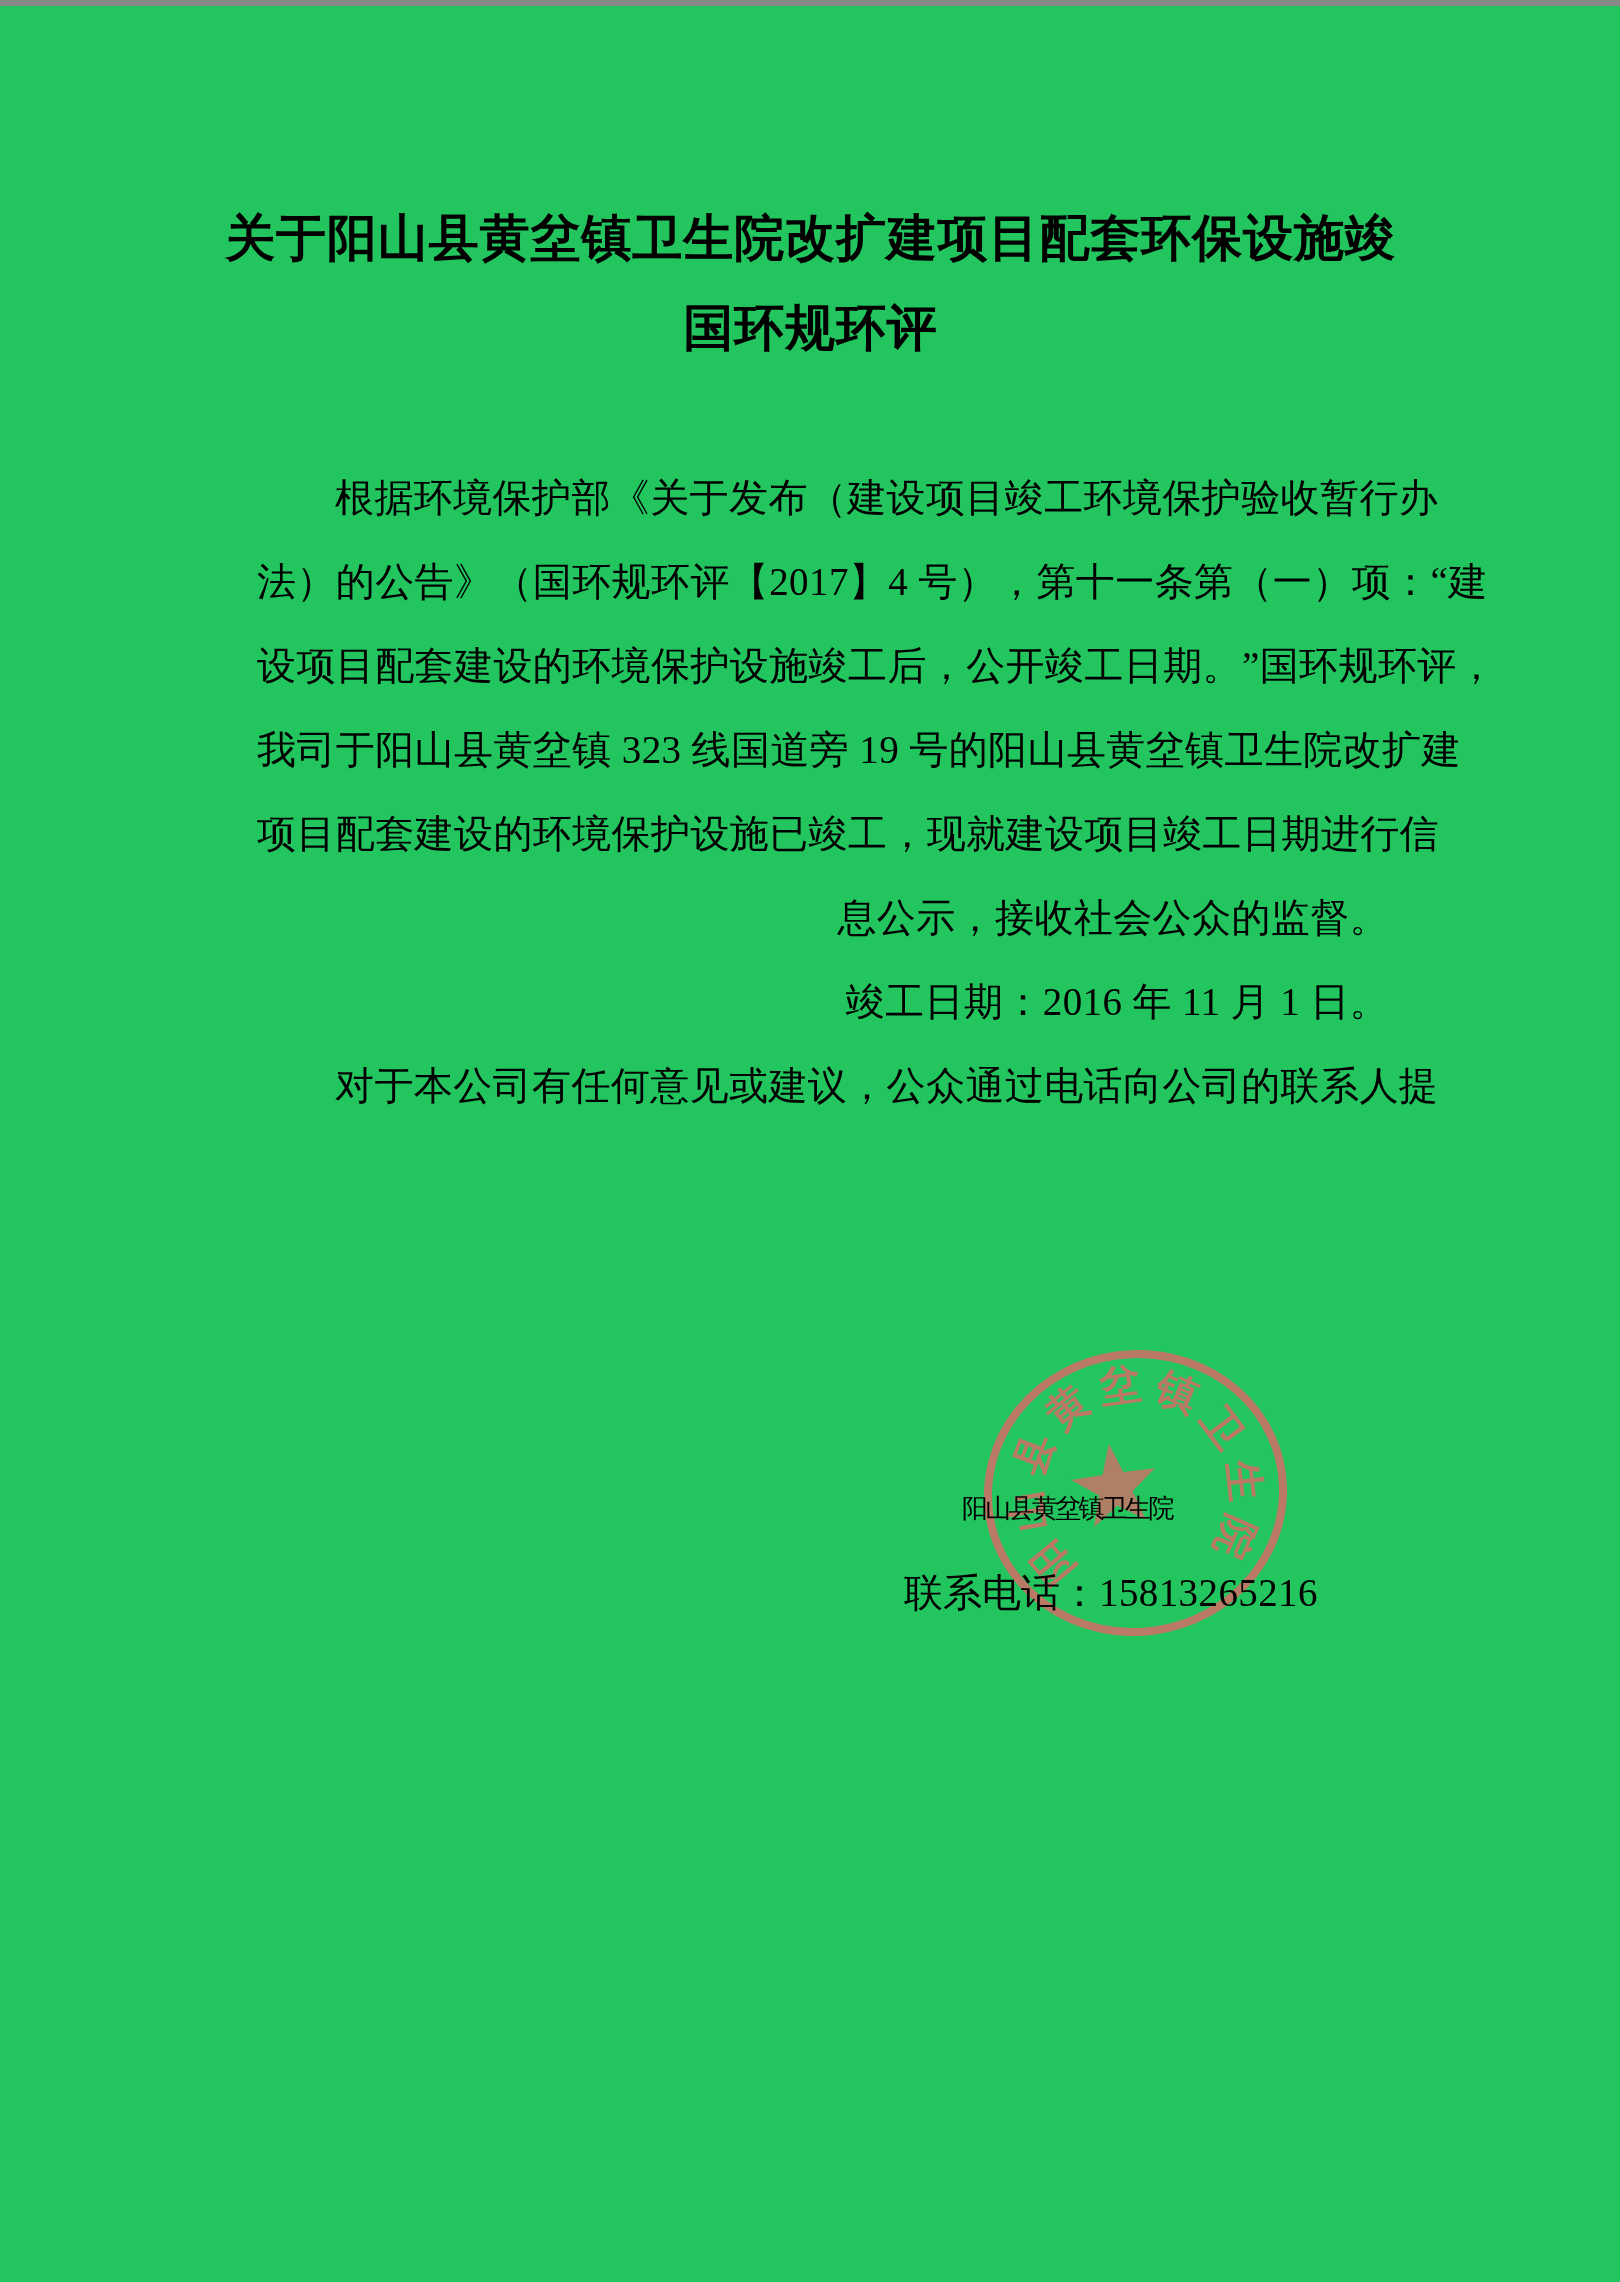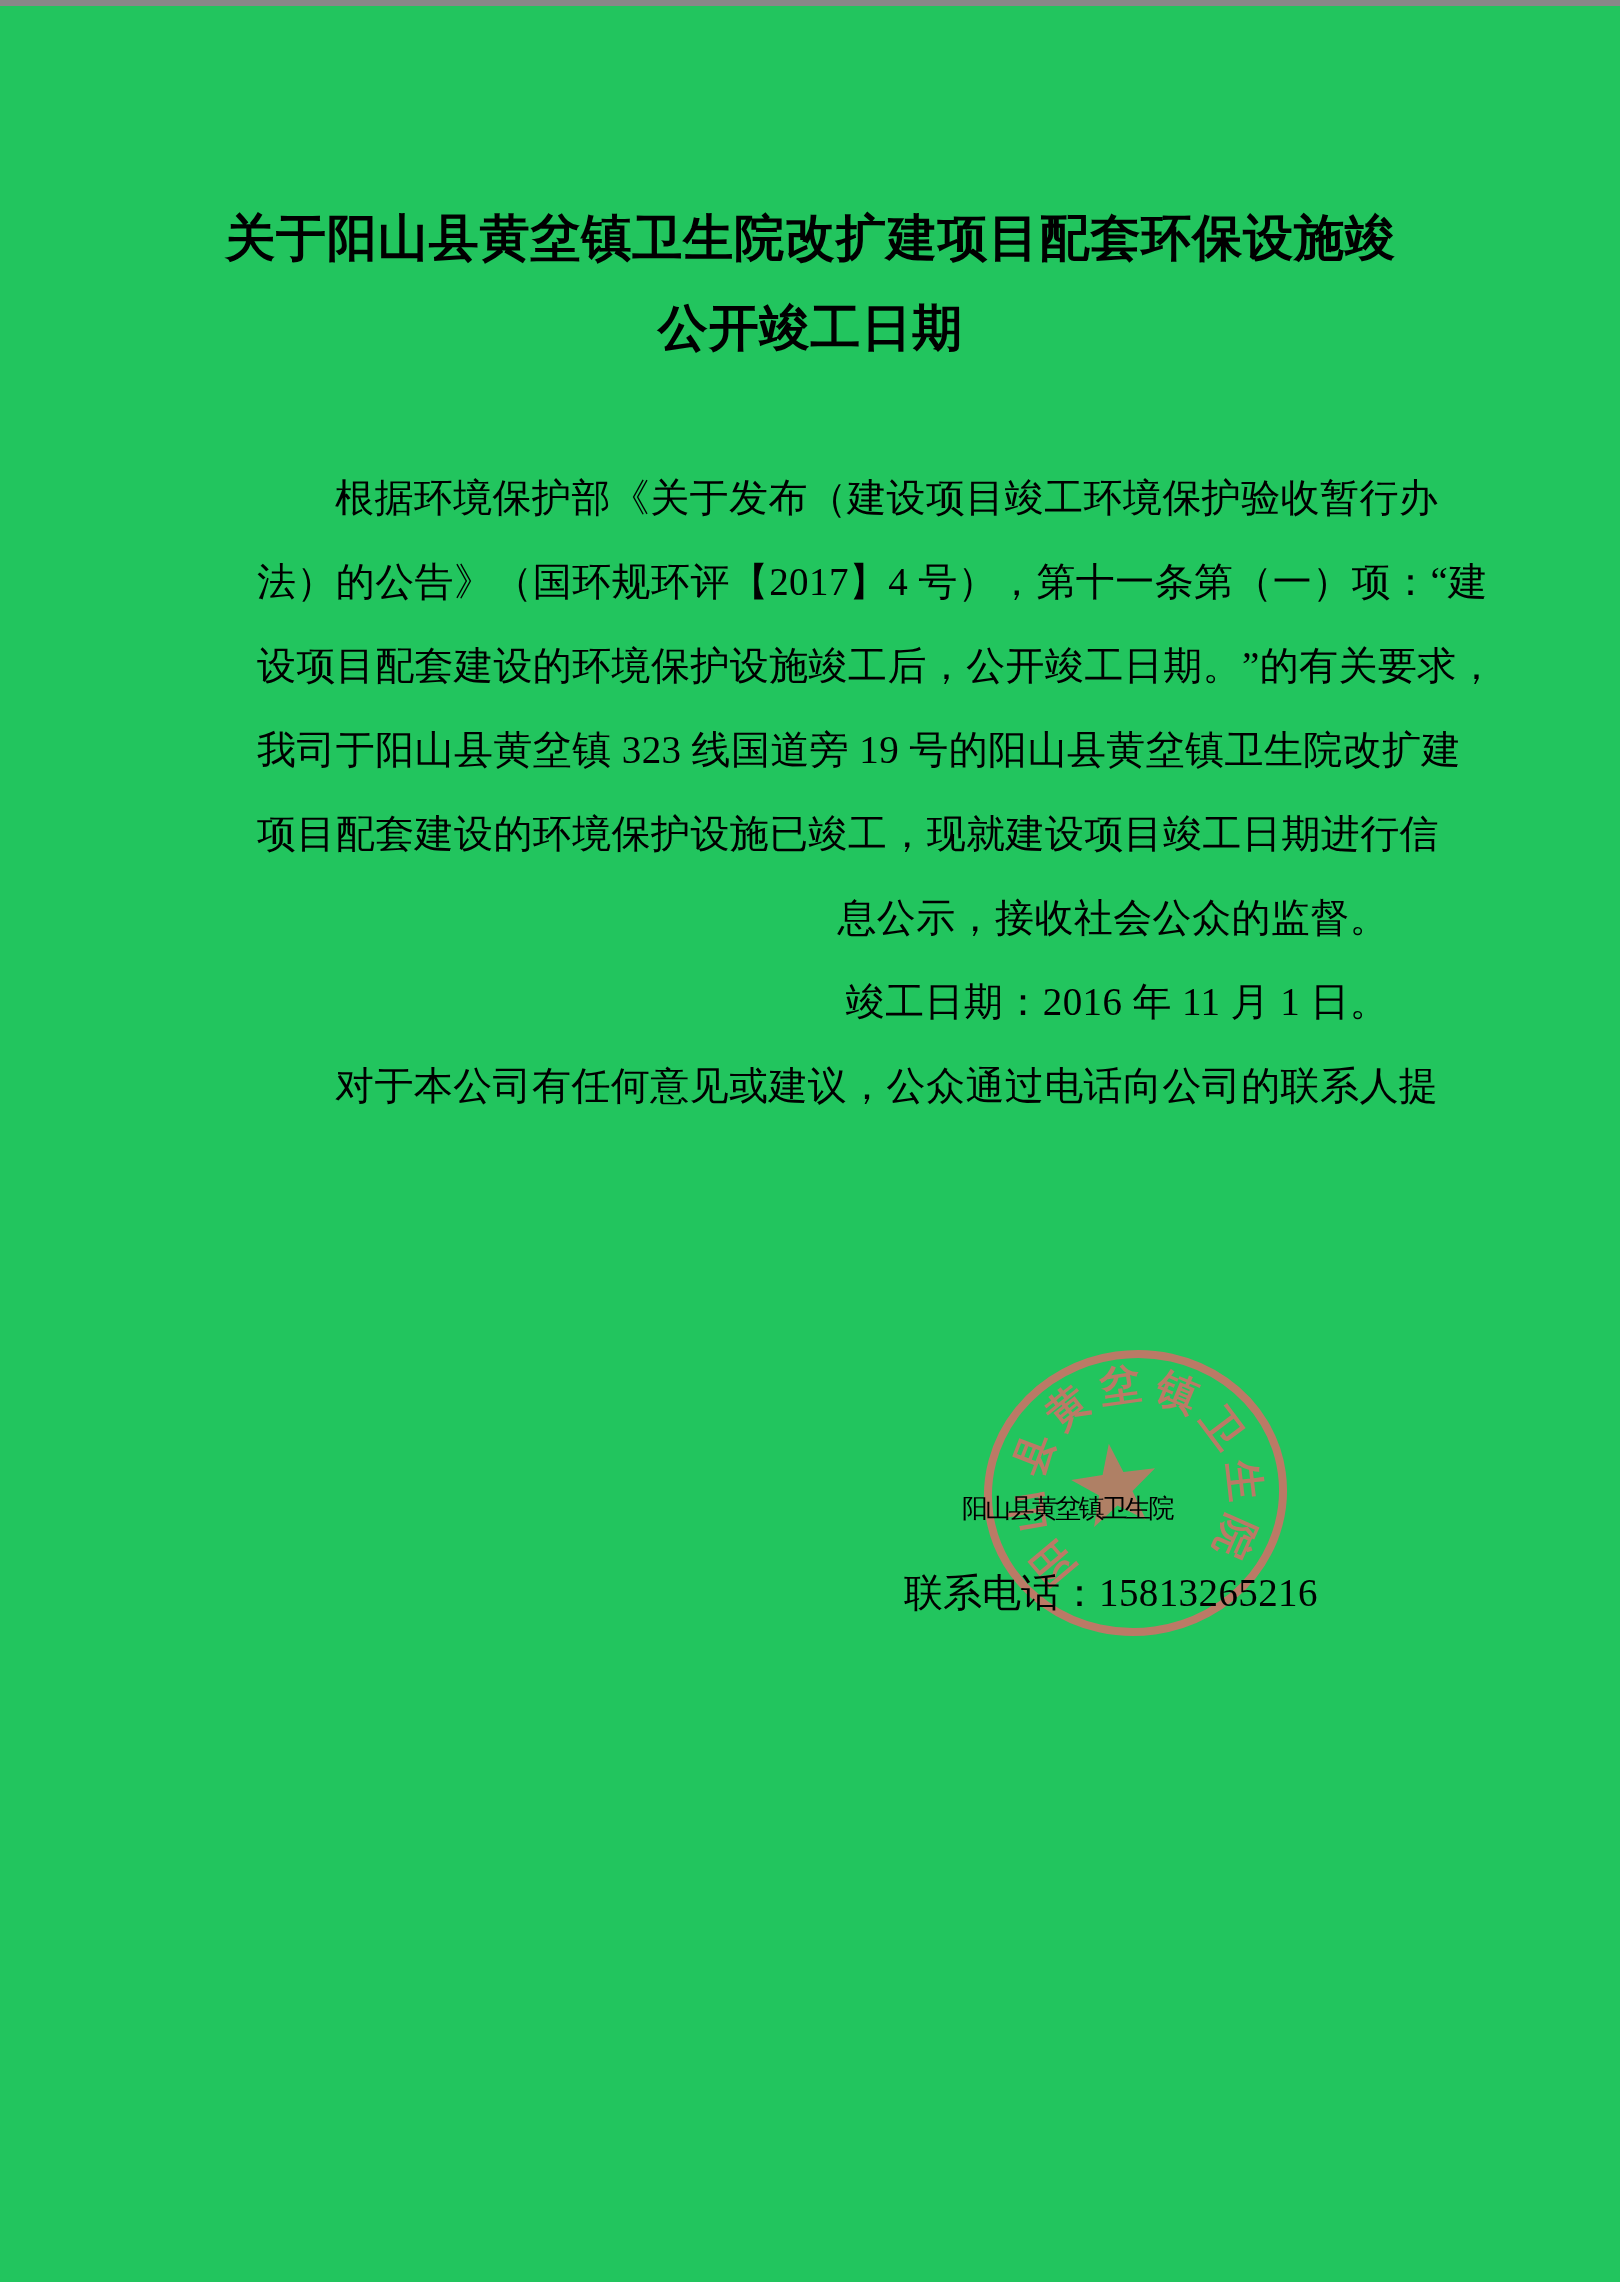--- a/index.html
+++ b/index.html
@@ -90,28 +90,28 @@
     dominant-baseline: central;
   }
 </style>
 </head>
 <body>
 
 <div class="page">
 
   <div class="title">
     <div>关于阳山县黄坌镇卫生院改扩建项目配套环保设施竣</div>
-    <div>公开竣工日期</div>
+    <div>国环规环评</div>
   </div>
 
   <div class="body-text">
 
   <div class="body-line indent">根据环境保护部《关于发布（建设项目竣工环境保护验收暂行办</div>
       <div class="body-line">法）的公告》（国环规环评【2017】4 号），第十一条第（一）项：“建</div>
-      <div class="body-line">设项目配套建设的环境保护设施竣工后，公开竣工日期。”的有关要求，</div>
+      <div class="body-line">设项目配套建设的环境保护设施竣工后，公开竣工日期。”国环规环评，</div>
       <div class="body-line">我司于阳山县黄坌镇 323 线国道旁 19 号的阳山县黄坌镇卫生院改扩建</div>
       <div class="body-line">项目配套建设的环境保护设施已竣工，现就建设项目竣工日期进行信</div>
       <div class="body-line">息公示，接收社会公众的监督。</div>
       <div class="body-line indent">竣工日期：2016 年 11 月 1 日。</div>
       <div class="body-line indent">对于本公司有任何意见或建议，公众通过电话向公司的联系人提</div>
     </div>
 
   <svg class="seal" width="315" height="296" viewBox="0 0 354 332" aria-hidden="true">
     <g transform="rotate(-8 177 166)">
       <ellipse class="seal-ring" cx="177" cy="166" rx="166" ry="156"></ellipse>

